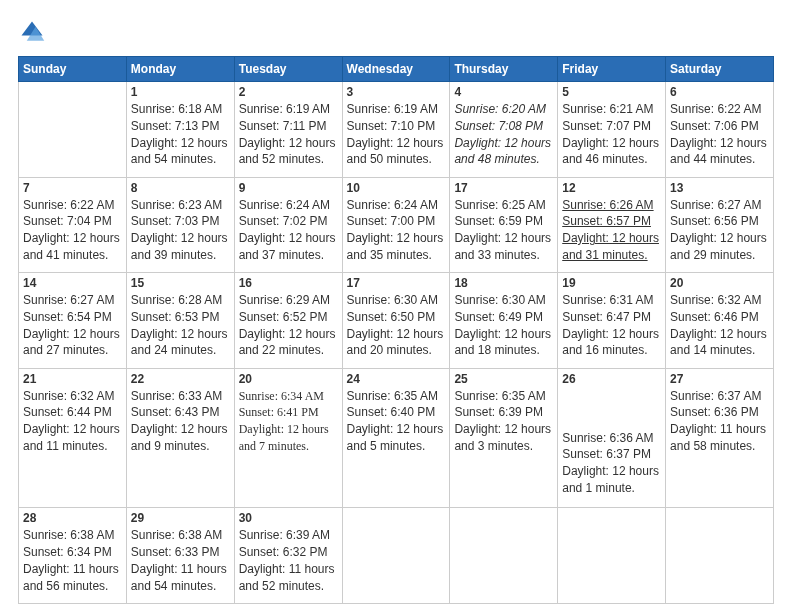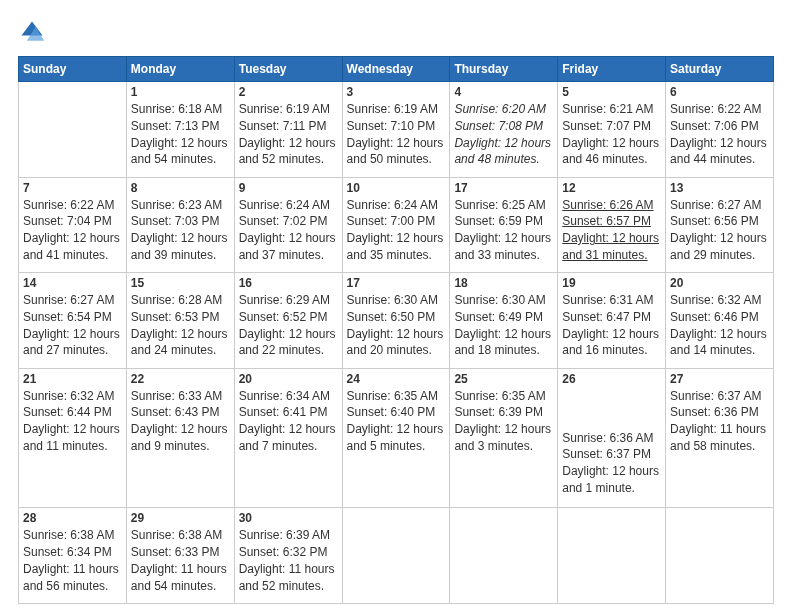--- a/index.html
+++ b/index.html
@@ -289,21 +289,21 @@
           </td>
           <td>
             <div class="day-number">22</div>
             <div class="cell-info" style="white-space: pre-line;">Sunrise: 6:33 AM
 Sunset: 6:43 PM
 Daylight: 12 hours
 and 9 minutes.</div>
           </td>
           <td>
             <div class="day-number">20</div>
-            <div class="cell-info" style="white-space: pre-line;">Sunrise: 6:34 AM
+            <div class="cell-info" style="white-space: pre-line; font-family: Liberation Serif, serif;">Sunrise: 6:34 AM
 Sunset: 6:41 PM
 Daylight: 12 hours
 and 7 minutes.</div>
           </td>
           <td>
             <div class="day-number">24</div>
             <div class="cell-info" style="white-space: pre-line;">Sunrise: 6:35 AM
 Sunset: 6:40 PM
 Daylight: 12 hours
 and 5 minutes.</div>

